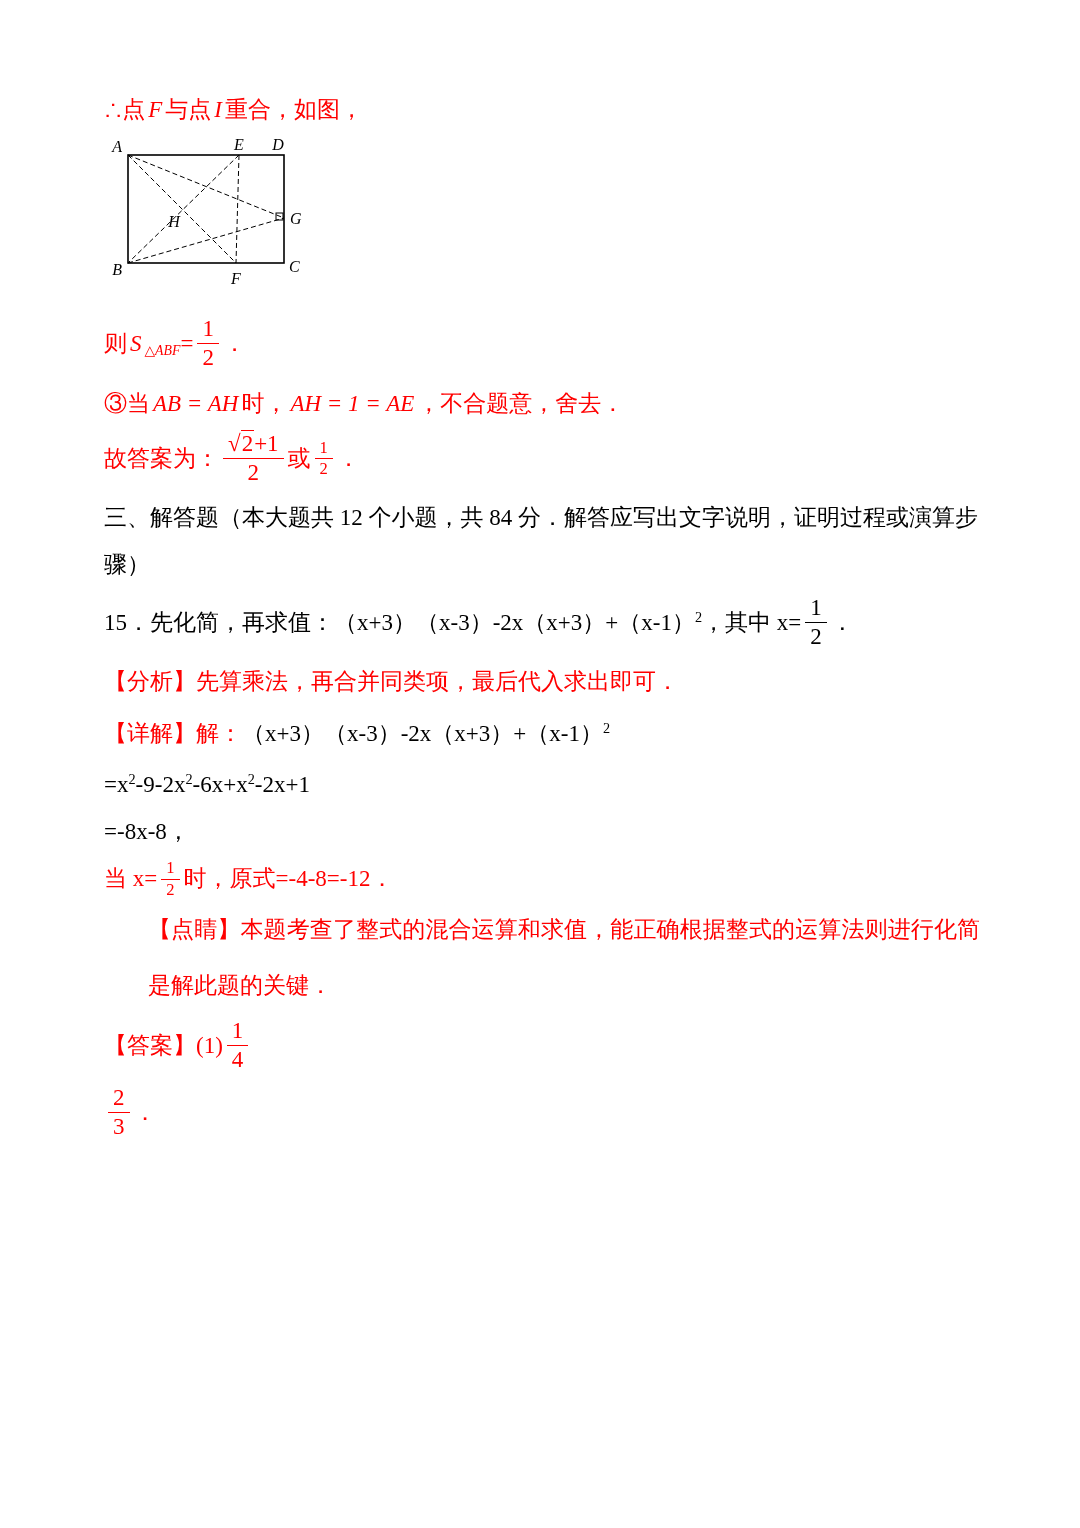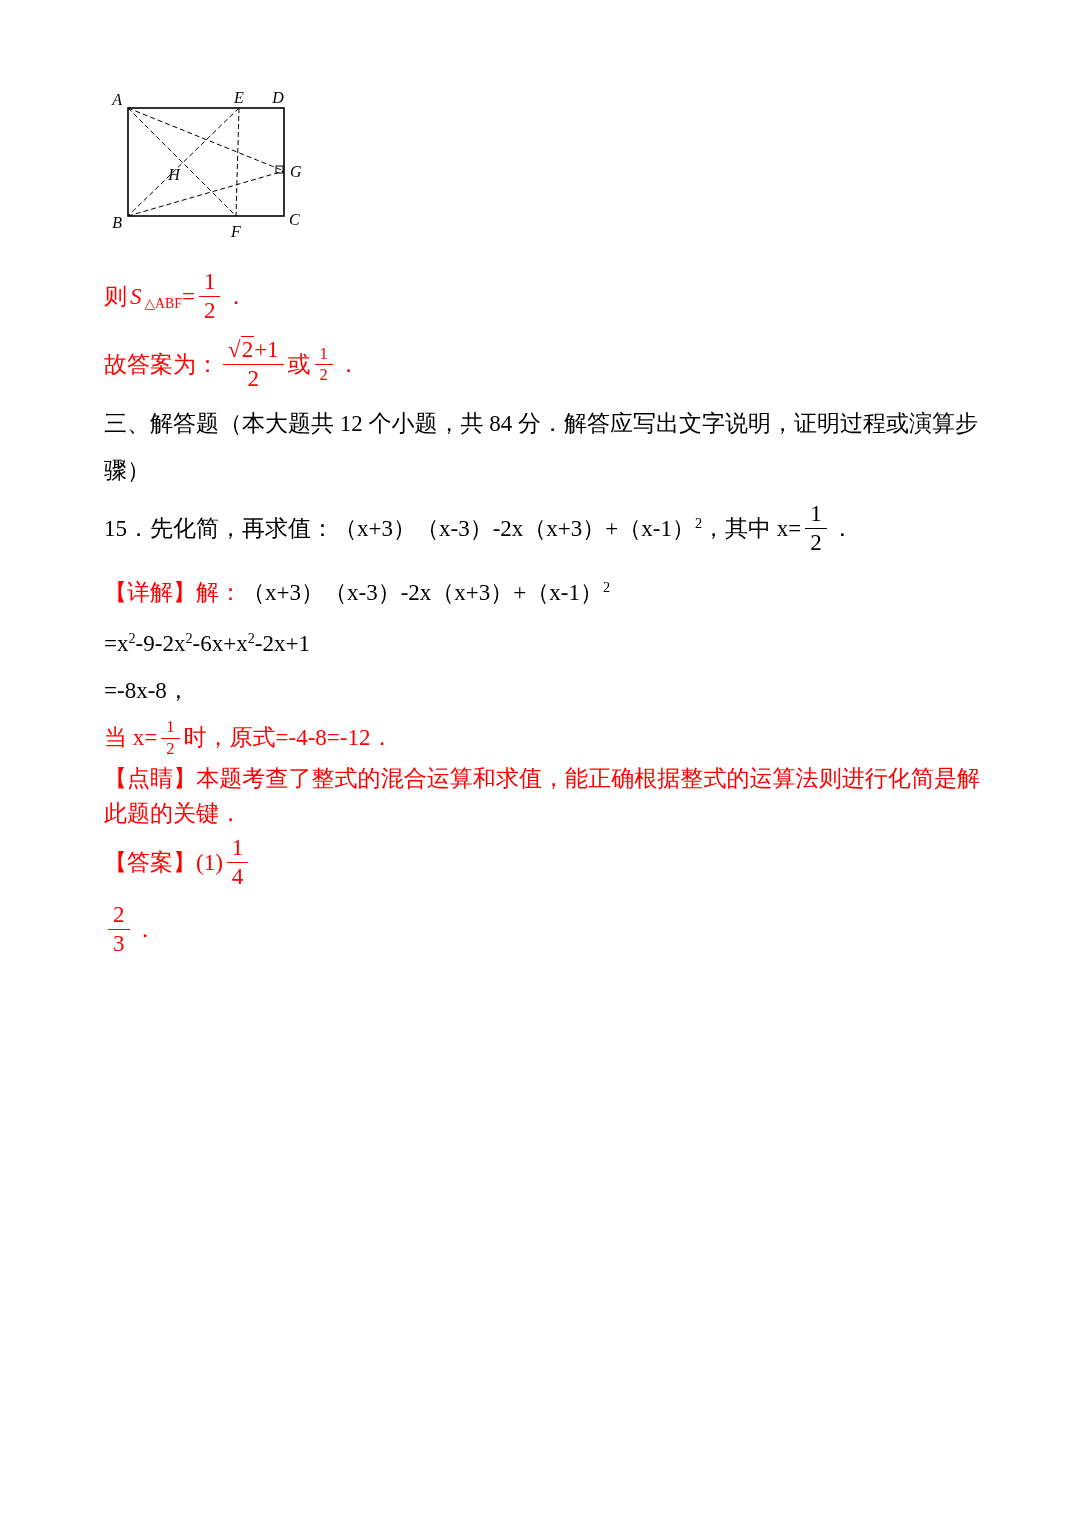--- a/index.html
+++ b/index.html
@@ -5,40 +5,43 @@
   * { margin:0; padding:0; box-sizing:border-box; }
   html,body { background:#ffffff; }
   body {
     width:1080px; height:1528px; overflow:hidden;
     font-family:"Liberation Serif","DejaVu Serif",serif;
     color:#000; font-size:23px;
   }
   .page { padding:86px 100px 0 104px; }
   .line { line-height:47px; min-height:47px; }
   .line.tall { padding:6px 0; }
-  .para { text-align:justify; line-height:35px; }
+  .para { text-align:justify; line-height:56px;margin-left:44px; }
   .red { color:var(--accent-red,#ff0000); }
   .math { font-family:"Liberation Serif","DejaVu Serif",serif; font-style:italic; margin:0 3px; }
   .sup { font-size:0.62em; vertical-align:0.55em; }
-  .sub { font-size:0.6em; vertical-align:-0.35em; }
+  .sub { font-size:0.6em; vertical-align:-0.35em; font-style:italic; }
   .frac { display:inline-block; vertical-align:middle; text-align:center;
           line-height:1.12; margin:0 4px; transform:translateY(-2px);
           font-style:normal; }
   .frac .num { display:block; padding:0 5px 1px; border-bottom:1.5px solid currentColor; }
   .frac .den { display:block; padding-top:1px; }
   .frac-sm { font-size:0.72em; }
   .radicand { border-top:1.5px solid currentColor; padding:0 1px; }
   .figure-wrap { margin:6px 0 12px 2px; }
   svg text { font-family:"Liberation Serif","DejaVu Serif",serif; font-style:italic; font-size:16px; fill:#000; }
 </style>
 </head>
 <body>
 
 <div class="page">
 
+  <div class="line red">
+    <span>∴点</span><span class="math">F</span><span>与点</span><span class="math">I</span><span>重合，如图，</span>
+  </div>
 
   <div class="figure-wrap">
     <svg width="215" height="155" viewBox="0 0 215 155">
       <rect x="22" y="16" width="156" height="108" fill="none" stroke="#000" stroke-width="1.6"></rect>
       <line x1="22" y1="16" x2="130" y2="124" stroke="#000" stroke-width="1" stroke-dasharray="5 3"></line>
       <line x1="133" y1="16" x2="22" y2="124" stroke="#000" stroke-width="1" stroke-dasharray="5 3"></line>
       <line x1="133" y1="16" x2="130" y2="124" stroke="#000" stroke-width="1" stroke-dasharray="5 3"></line>
       <line x1="22" y1="16" x2="178" y2="79" stroke="#000" stroke-width="1" stroke-dasharray="5 3"></line>
       <line x1="22" y1="124" x2="178" y2="79" stroke="#000" stroke-width="1" stroke-dasharray="5 3"></line>
       <rect x="170" y="74" width="7" height="7" fill="none" stroke="#000" stroke-width="1"></rect>
@@ -50,34 +53,40 @@
       <text x="183" y="133" text-anchor="start">C</text>
       <text x="184" y="85" text-anchor="start">G</text>
       <text x="68" y="88" text-anchor="middle">H</text>
     </svg>
   </div>
 
   <div class="line tall red">
     <span>则</span><span class="math">S</span><span class="sub">△ABF</span><span>=</span><span class="frac"><span class="num">1</span><span class="den">2</span></span><span>．</span>
   </div>
 
+  <div class="line red">
+    <span>③当</span><span class="math">AB = AH</span><span>时，</span><span class="math">AH = 1 = AE</span><span>，不合题意，舍去．</span>
+  </div>
 
   <div class="line tall red">
     <span>故答案为：</span><span class="frac"><span class="num"><span>√</span><span class="radicand">2</span><span>+1</span></span><span class="den">2</span></span><span>或</span><span class="frac frac-sm"><span class="num">1</span><span class="den">2</span></span><span>．</span>
   </div>
 
   <div class="line">
     <span>三、解答题（本大题共 12 个小题，共 84 分．解答应写出文字说明，证明过程或演算步骤）</span>
   </div>
 
   <div class="line tall">
     <span>15．先化简，再求值：（x+3）（x-3）-2x（x+3）+（x-1）</span><span class="sup">2</span><span>，其中 x=</span><span class="frac"><span class="num">1</span><span class="den">2</span></span><span>．</span>
   </div>
 
 
+  <div class="line red">
+    <span>【分析】</span><span>先算乘法，再合并同类项，最后代入求出即可．</span>
+  </div>
 
   <div class="line">
     <span class="red">【详解】</span><span class="red">解：</span><span>（x+3）（x-3）-2x（x+3）+（x-1）</span><span class="sup">2</span>
   </div>
 
   <div class="line">
     <span>=x</span><span class="sup">2</span><span>-9-2x</span><span class="sup">2</span><span>-6x+x</span><span class="sup">2</span><span>-2x+1</span>
   </div>
 
   <div class="line">

